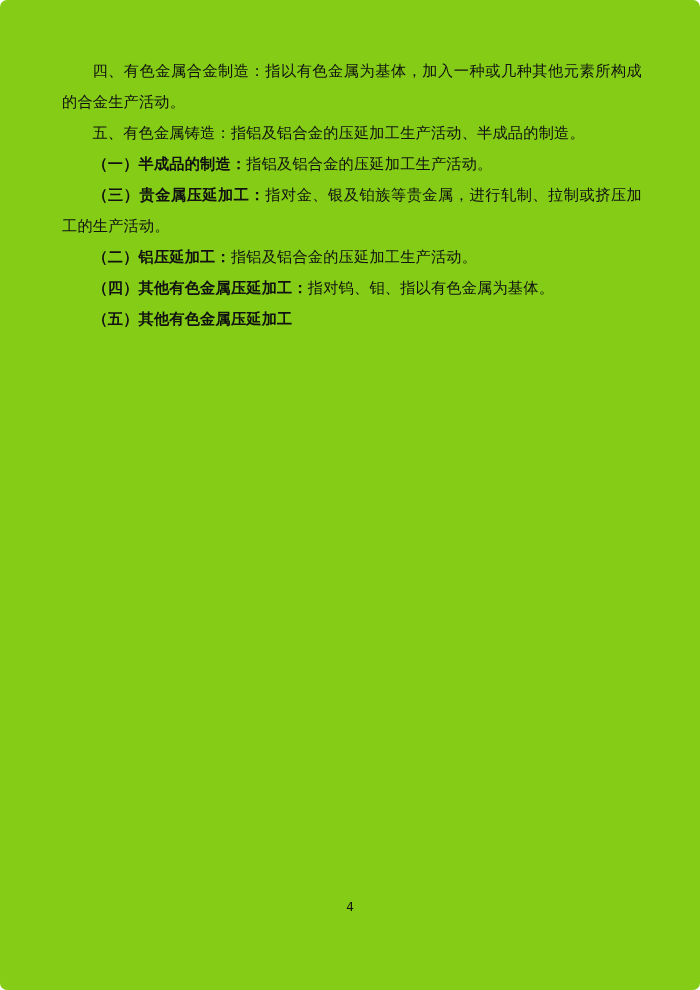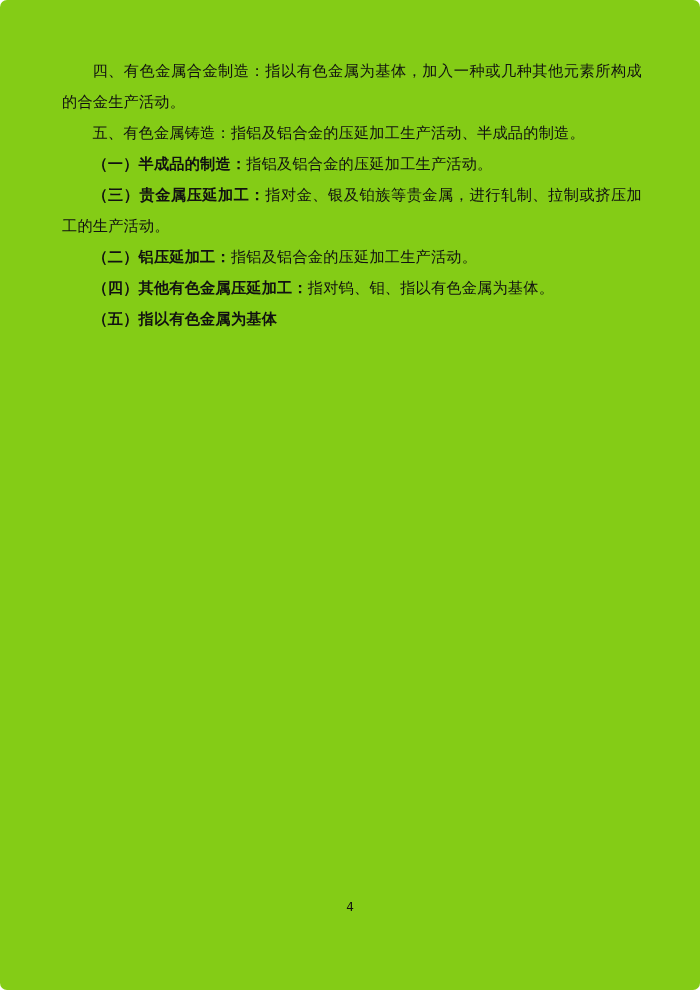--- a/index.html
+++ b/index.html
@@ -83,20 +83,20 @@
 
     <p class="para indent">
       <span class="bold-lead">（二）铝压延加工：</span><span>指铝及铝合金的压延加工生产活动。</span>
     </p>
 
     <p class="para indent">
       <span class="bold-lead">（四）其他有色金属压延加工：</span><span>指对钨、钼、指以有色金属为基体。</span>
     </p>
 
     <p class="para indent">
-      <span class="bold-lead">（五）指以有色金属为基体</span><span></span>
+      <span class="bold-lead">（五）其他有色金属压延加工</span><span></span>
     </p>
 
   </div>
 
   <div class="page-number">4</div>
 
 </div>
 
 </body></html>

